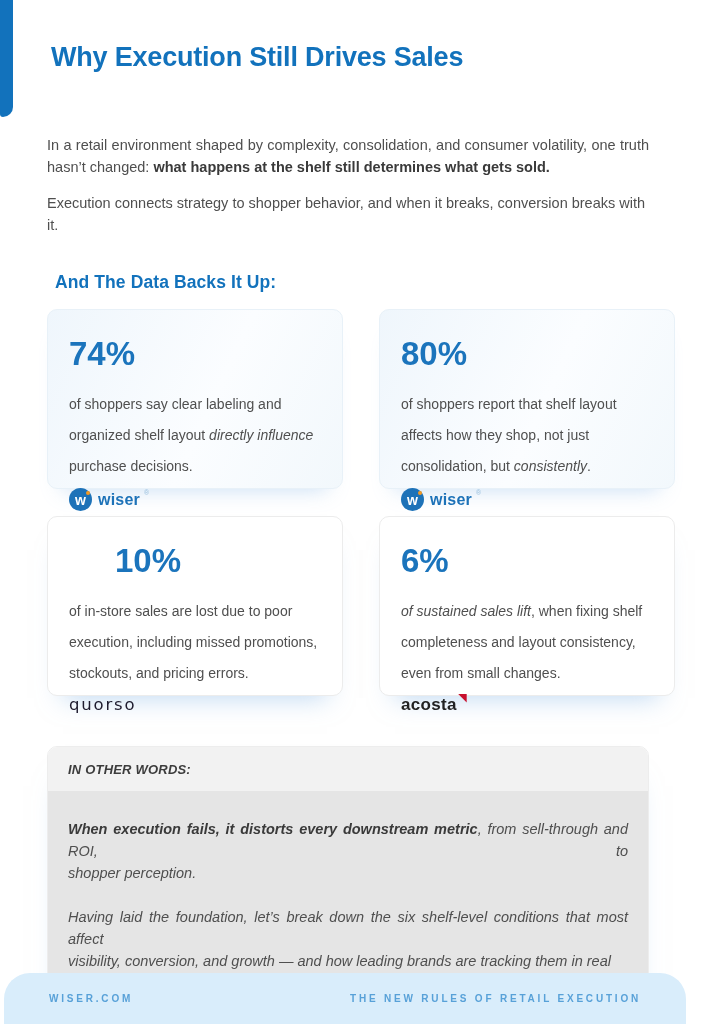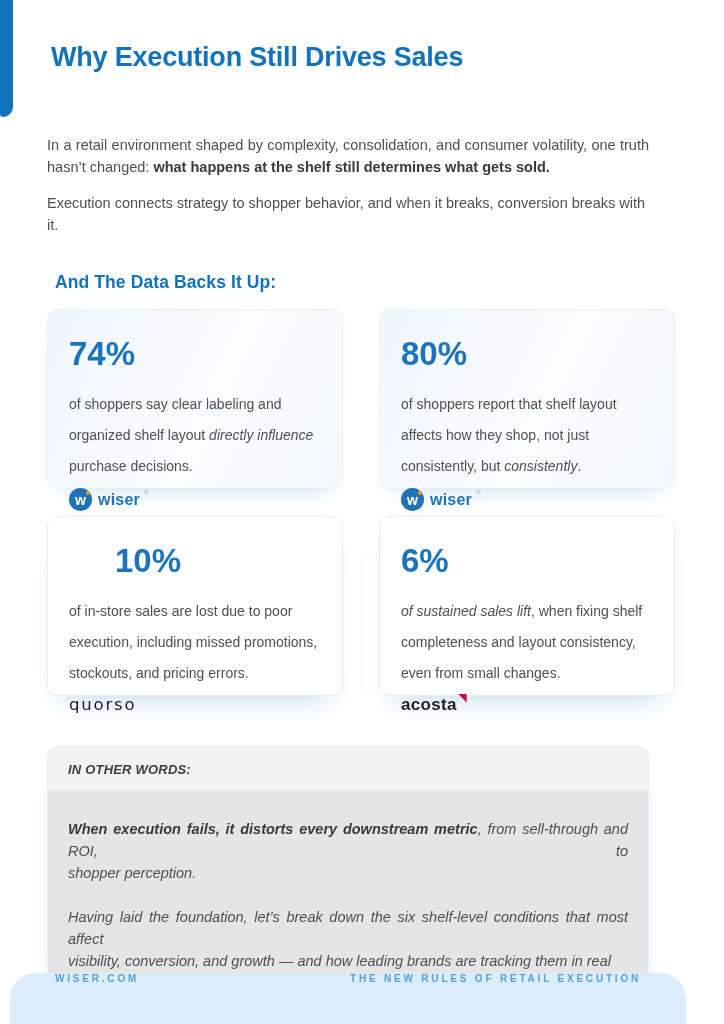--- a/index.html
+++ b/index.html
@@ -47,23 +47,23 @@
   .callout{margin-top:50px;border-radius:10px;border:1px solid #ededed;overflow:hidden;
         box-shadow:0 22px 28px -18px rgba(130,180,230,.55);font-style:italic;}
   .callout-header{background:#f2f2f2;padding:15px 20px 14px;font-size:13px;font-weight:700;
         color:#3c3c3c;letter-spacing:.2px;}
   .callout-body{background:#e5e5e5;padding:27px 20px 29px;font-size:14.5px;line-height:22px;
         color:var(--text-gray,#4f4f4f);}
   .callout-p2{margin-top:22px;}
   .pre-footer-glow{position:absolute;left:70px;right:70px;bottom:54px;height:24px;z-index:0;
         background:radial-gradient(ellipse at center,rgba(165,205,240,.55),rgba(165,205,240,0) 72%);
         filter:blur(6px);}
-  .footer{position:absolute;z-index:2;left:10px;right:10px;bottom:0;height:51px;
+  .footer{position:absolute;z-index:2;left:4px;right:10px;bottom:0;height:51px;
         background:var(--footer-bg,#d9edfb);border-radius:26px 26px 0 0;
-        display:flex;justify-content:space-between;padding:0 45px;box-sizing:border-box;}
+        display:flex;align-items:center;justify-content:space-between;padding:0 45px;box-sizing:border-box;}
   .footer-text{font-size:10px;font-weight:700;letter-spacing:2.8px;
         color:var(--footer-text,#58a1d8);}
   a.footer-text{text-decoration:none;}
 </style>
 </head>
 <body>
 
 <div class="page">
   <div class="accent-bar"></div>
   <div class="pre-footer-glow"></div>
@@ -96,21 +96,21 @@
             </span>
           <span class="wiser-word">wiser</span>
           <span class="wiser-mark">®</span>
         </div>
       </div>
 
       <div class="card tinted">
         <div class="stat-value">80%</div>
         <div class="stat-line"><span>of shoppers report that shelf layout</span><em></em><span></span></div>
         <div class="stat-line"><span>affects how they shop, not just</span><em></em><span></span></div>
-        <div class="stat-line"><span>consistently, but </span><em>consistently</em><span>.</span></div>
+        <div class="stat-line"><span>consolidation, but </span><em>consistently</em><span>.</span></div>
         <div class="logo wiser-logo">
           <span class="wiser-circle">
               <span class="wiser-w">w</span>
               <span class="wiser-dot"></span>
             </span>
           <span class="wiser-word">wiser</span>
           <span class="wiser-mark">®</span>
         </div>
       </div>
 

